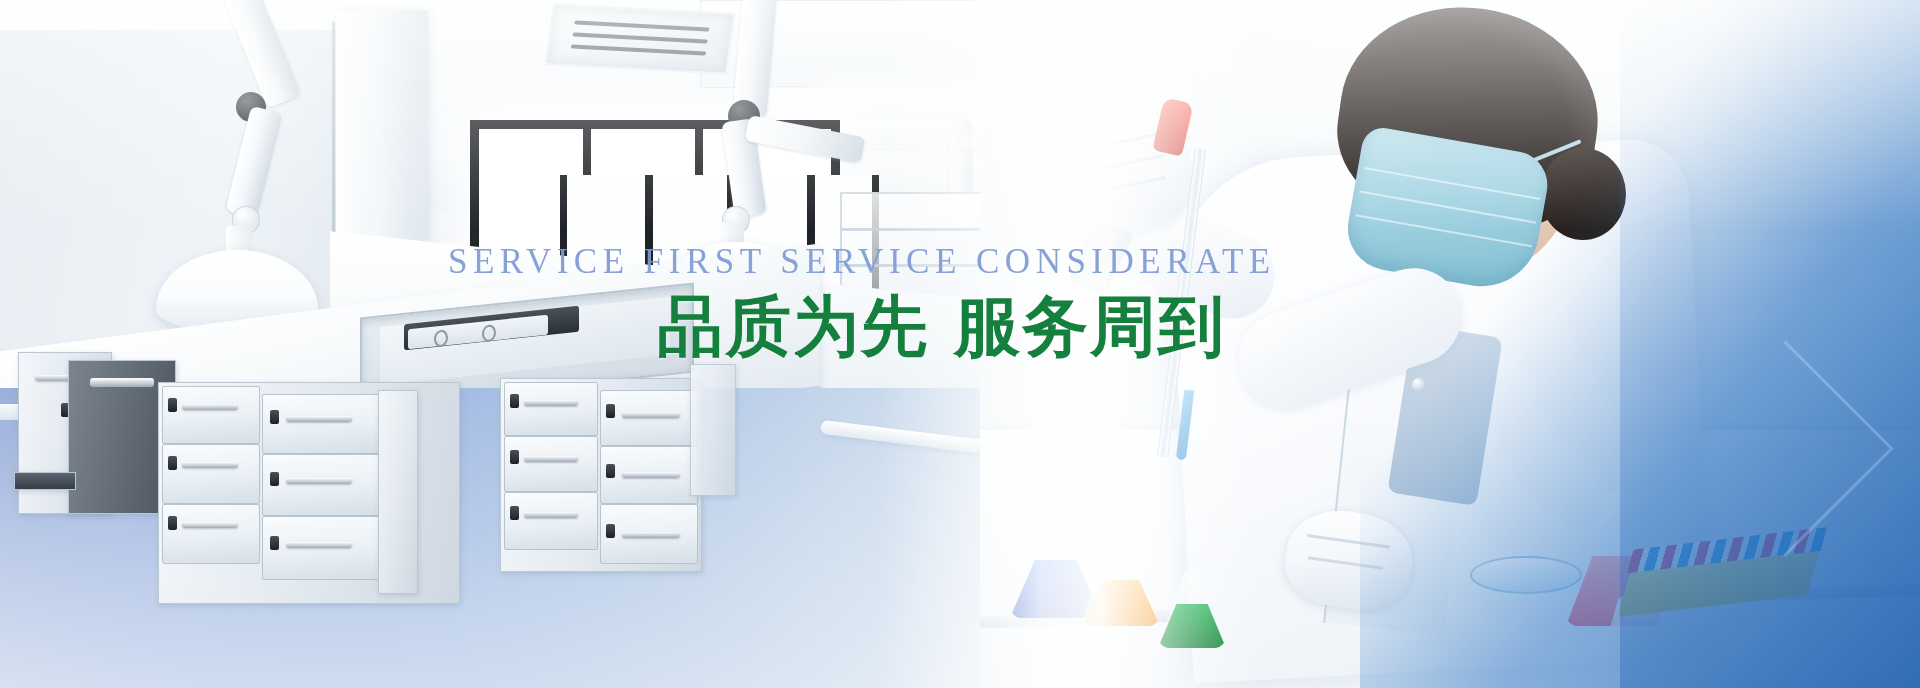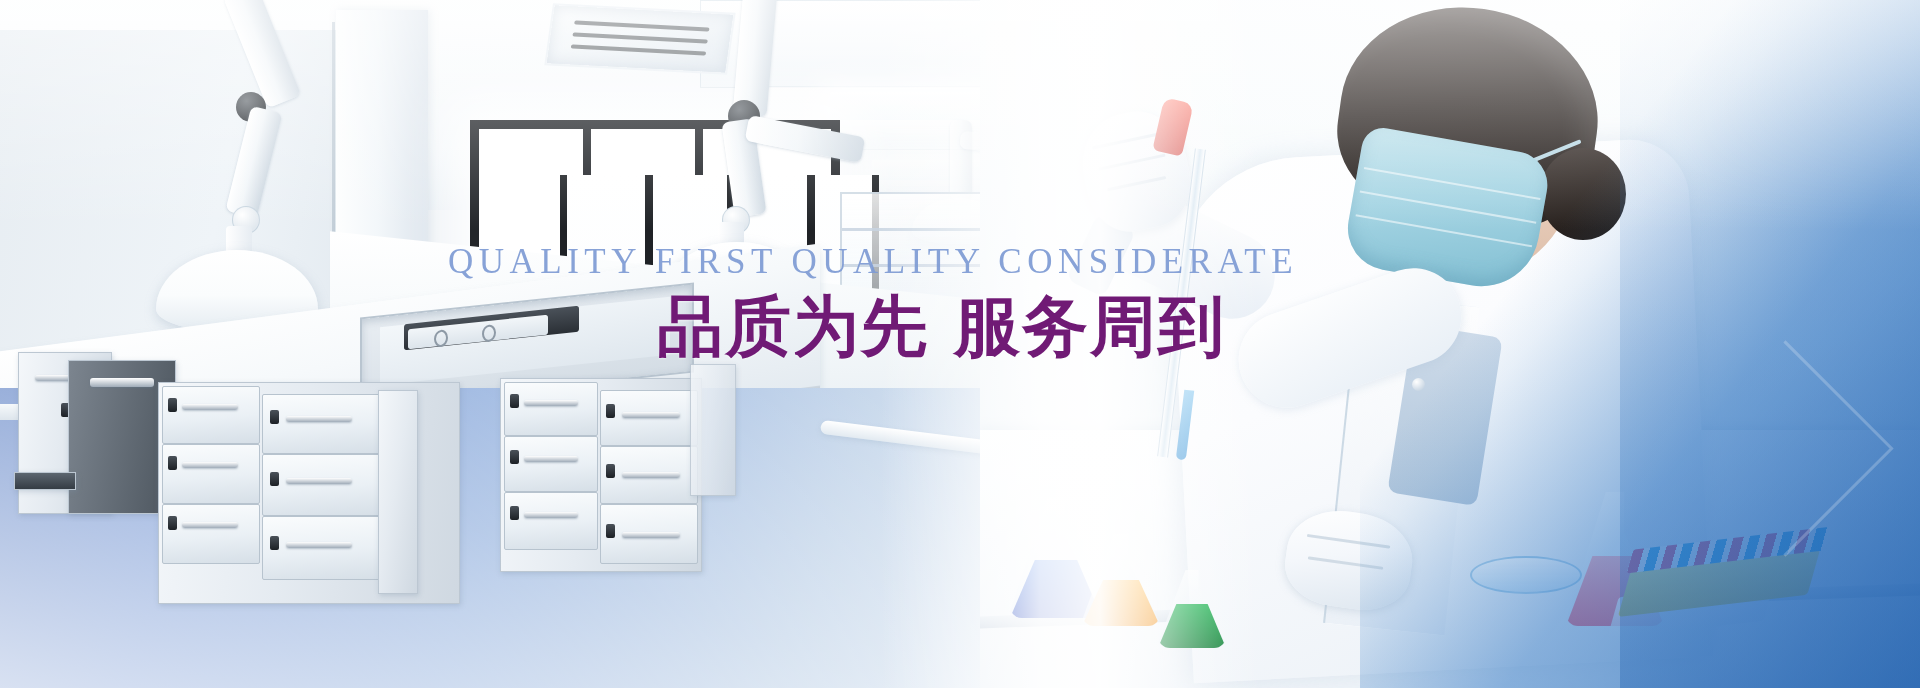--- a/index.html
+++ b/index.html
@@ -465,21 +465,21 @@
     white-space: nowrap;
     margin: 0 0 8px 0;
     line-height: 1.1;
     text-align: left;
     padding-left: 0;
   }
   .headline {
     font-family: "DejaVu Sans", "Liberation Sans", sans-serif;
     font-size: 66px;
     font-weight: bold;
-    color: #701a75;
+    color: #15803d;
     letter-spacing: 2px;
     margin: 0;
     line-height: 1.12;
     text-align: right;
     padding-right: 22px;
     white-space: nowrap;
     text-shadow: 0 1px 2px rgba(255,255,255,.5);
   }
   .tagline-bar {
     position: absolute;
@@ -702,18 +702,18 @@
 
     <div class="blue-wash"></div>
     <div class="blue-wash-2"></div>
     <div class="chev"></div>
   </div>
 
   <div class="seam"></div>
   <div class="top-haze"></div>
 
   <div class="text-block">
-    <p class="eyebrow">QUALITY FIRST QUALITY CONSIDERATE</p>
+    <p class="eyebrow">SERVICE FIRST SERVICE CONSIDERATE</p>
     <h1 class="headline">品质为先 服务周到</h1>
   </div>
 
 
 </div>
 
 </body></html>

